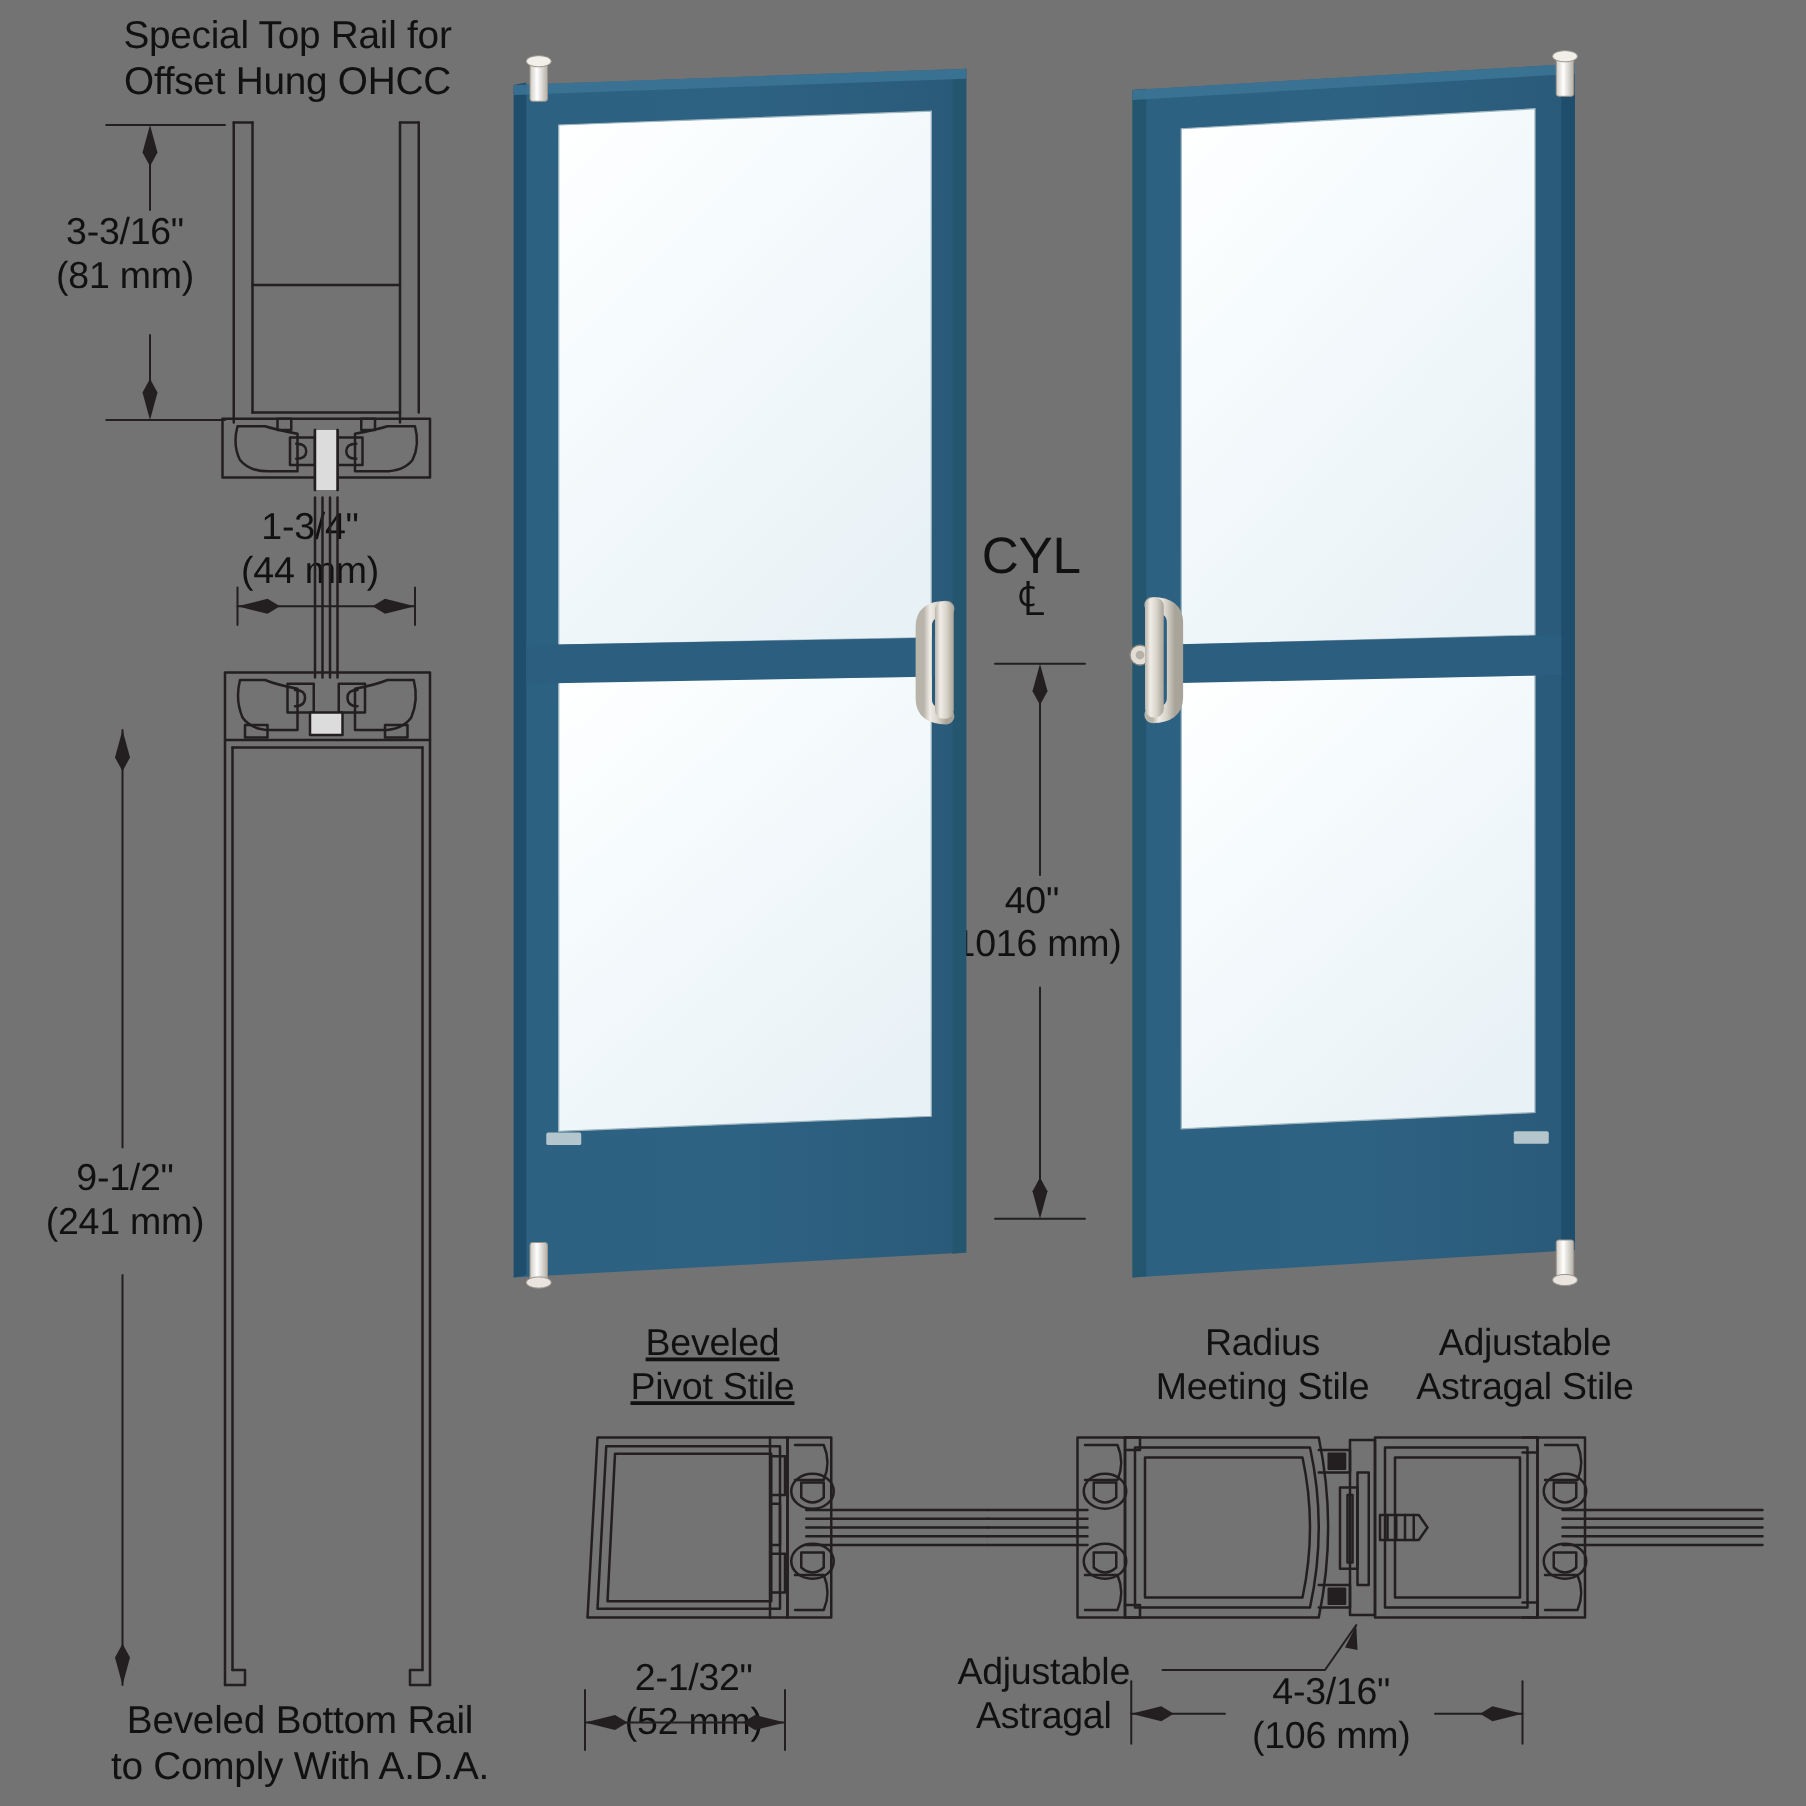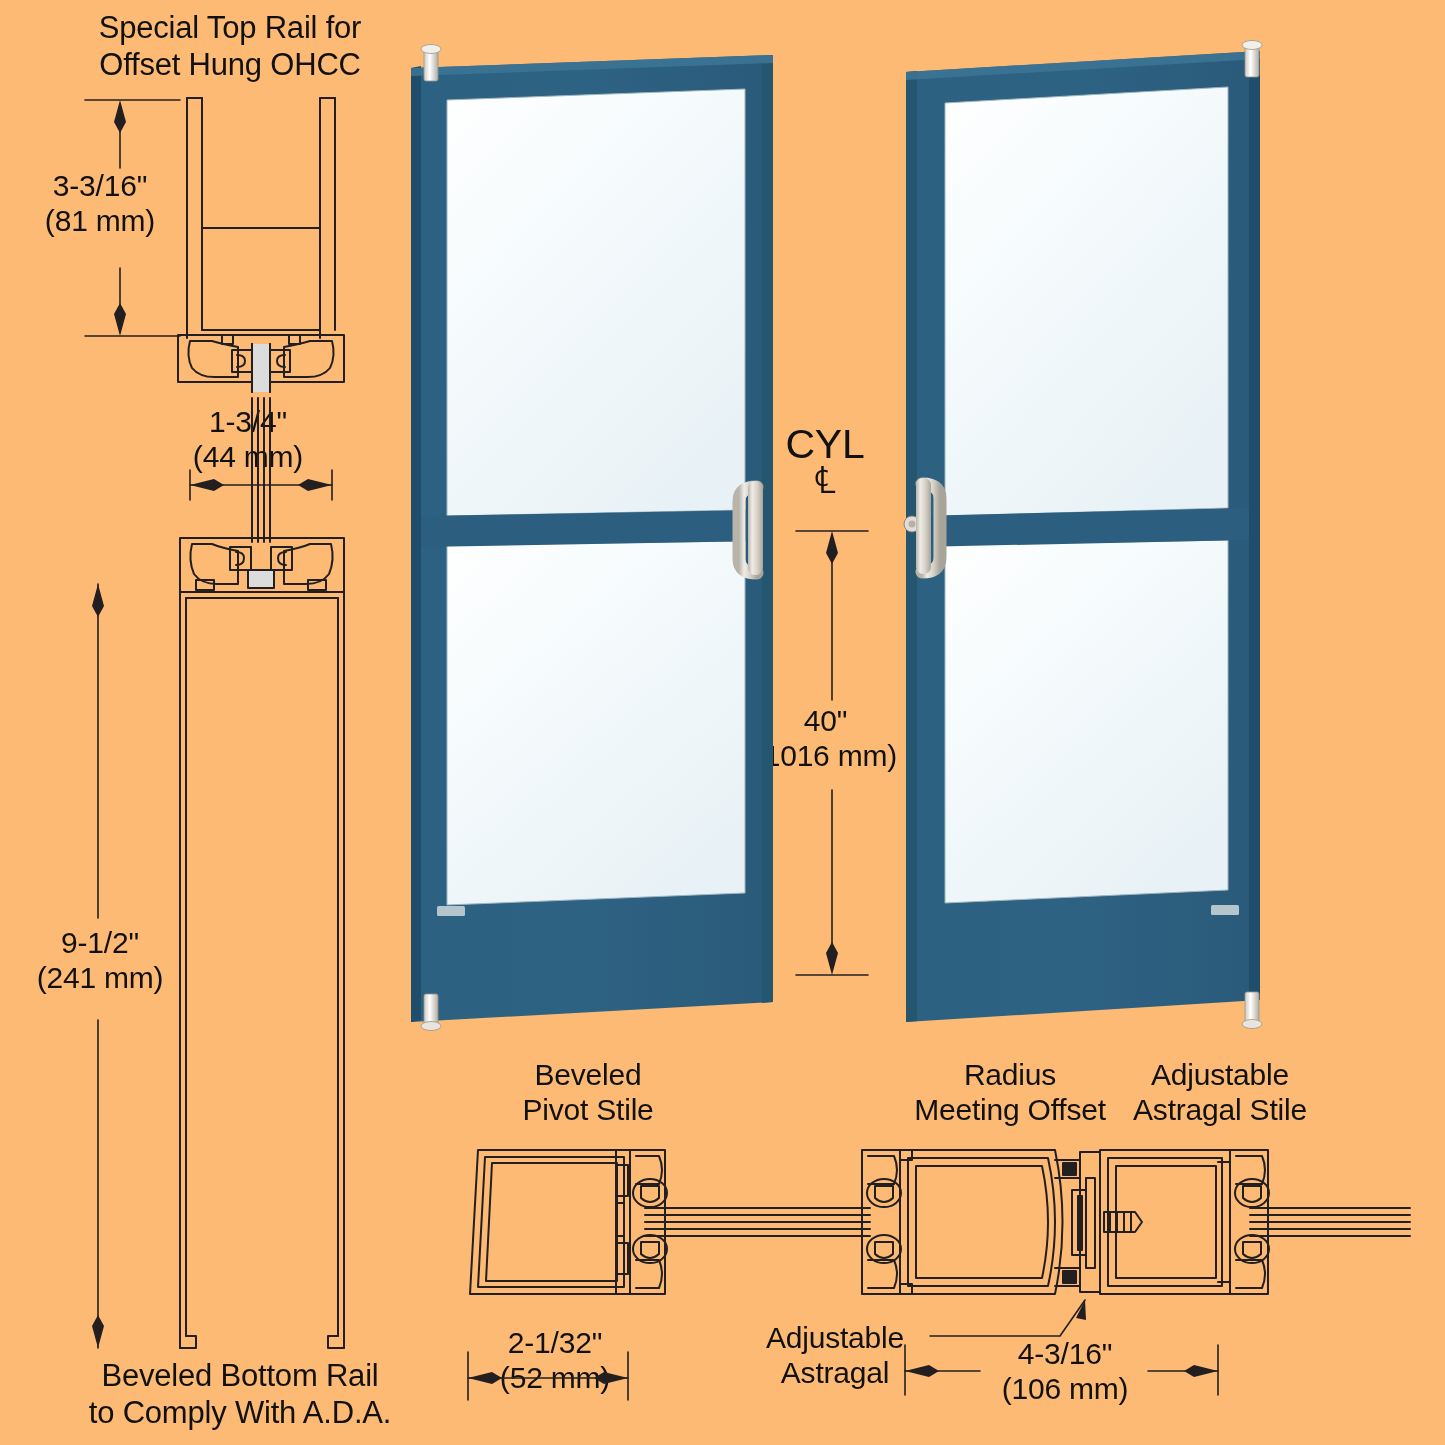--- a/index.html
+++ b/index.html
@@ -8,21 +8,21 @@
     background: #ffffff;
   }
   body {
     font-family: "Liberation Sans", sans-serif;
     color: #111111;
   }
   #sheet {
     position: relative;
     width: 1445px;
     height: 1445px;
-    background: #fdba74;
+    background: #737373;
     overflow: hidden;
   }
   .lbl {
     position: absolute;
     text-align: center;
     line-height: 1.18;
     color: #111111;
     white-space: pre;
     letter-spacing: -0.2px;
   }
@@ -63,25 +63,25 @@
   <div class="lbl t-title" style="left:55px; top:1358px; width:370px;">Beveled Bottom Rail
 to Comply With A.D.A.</div>
 
   <div class="lbl t-cyl" style="left:765px; top:420px; width:120px;">CYL</div>
 
   <div class="lbl" style="left:765px; top:458px; width:120px; font-size:38px;">℄</div>
 
   <div class="lbl t-dim" style="left:738px; top:703px; width:175px;">40"
 (1016 mm)</div>
 
-  <div class="lbl t-sec" style="left:478px; top:1057px; width:220px;">Beveled
+  <div class="lbl t-sec" style="left:460px; top:1057px; width:220px;text-decoration:underline;">Beveled
 Pivot Stile</div>
 
   <div class="lbl t-sec" style="left:900px; top:1057px; width:220px;">Radius
-Meeting Offset</div>
+Meeting Stile</div>
 
   <div class="lbl t-sec" style="left:1110px; top:1057px; width:220px;">Adjustable
 Astragal Stile</div>
 
   <div class="lbl t-dim" style="left:455px; top:1325px; width:200px;">2-1/32"
 (52 mm)</div>
 
   <div class="lbl t-dim" style="left:740px; top:1320px; width:190px;">Adjustable
 Astragal</div>
 

